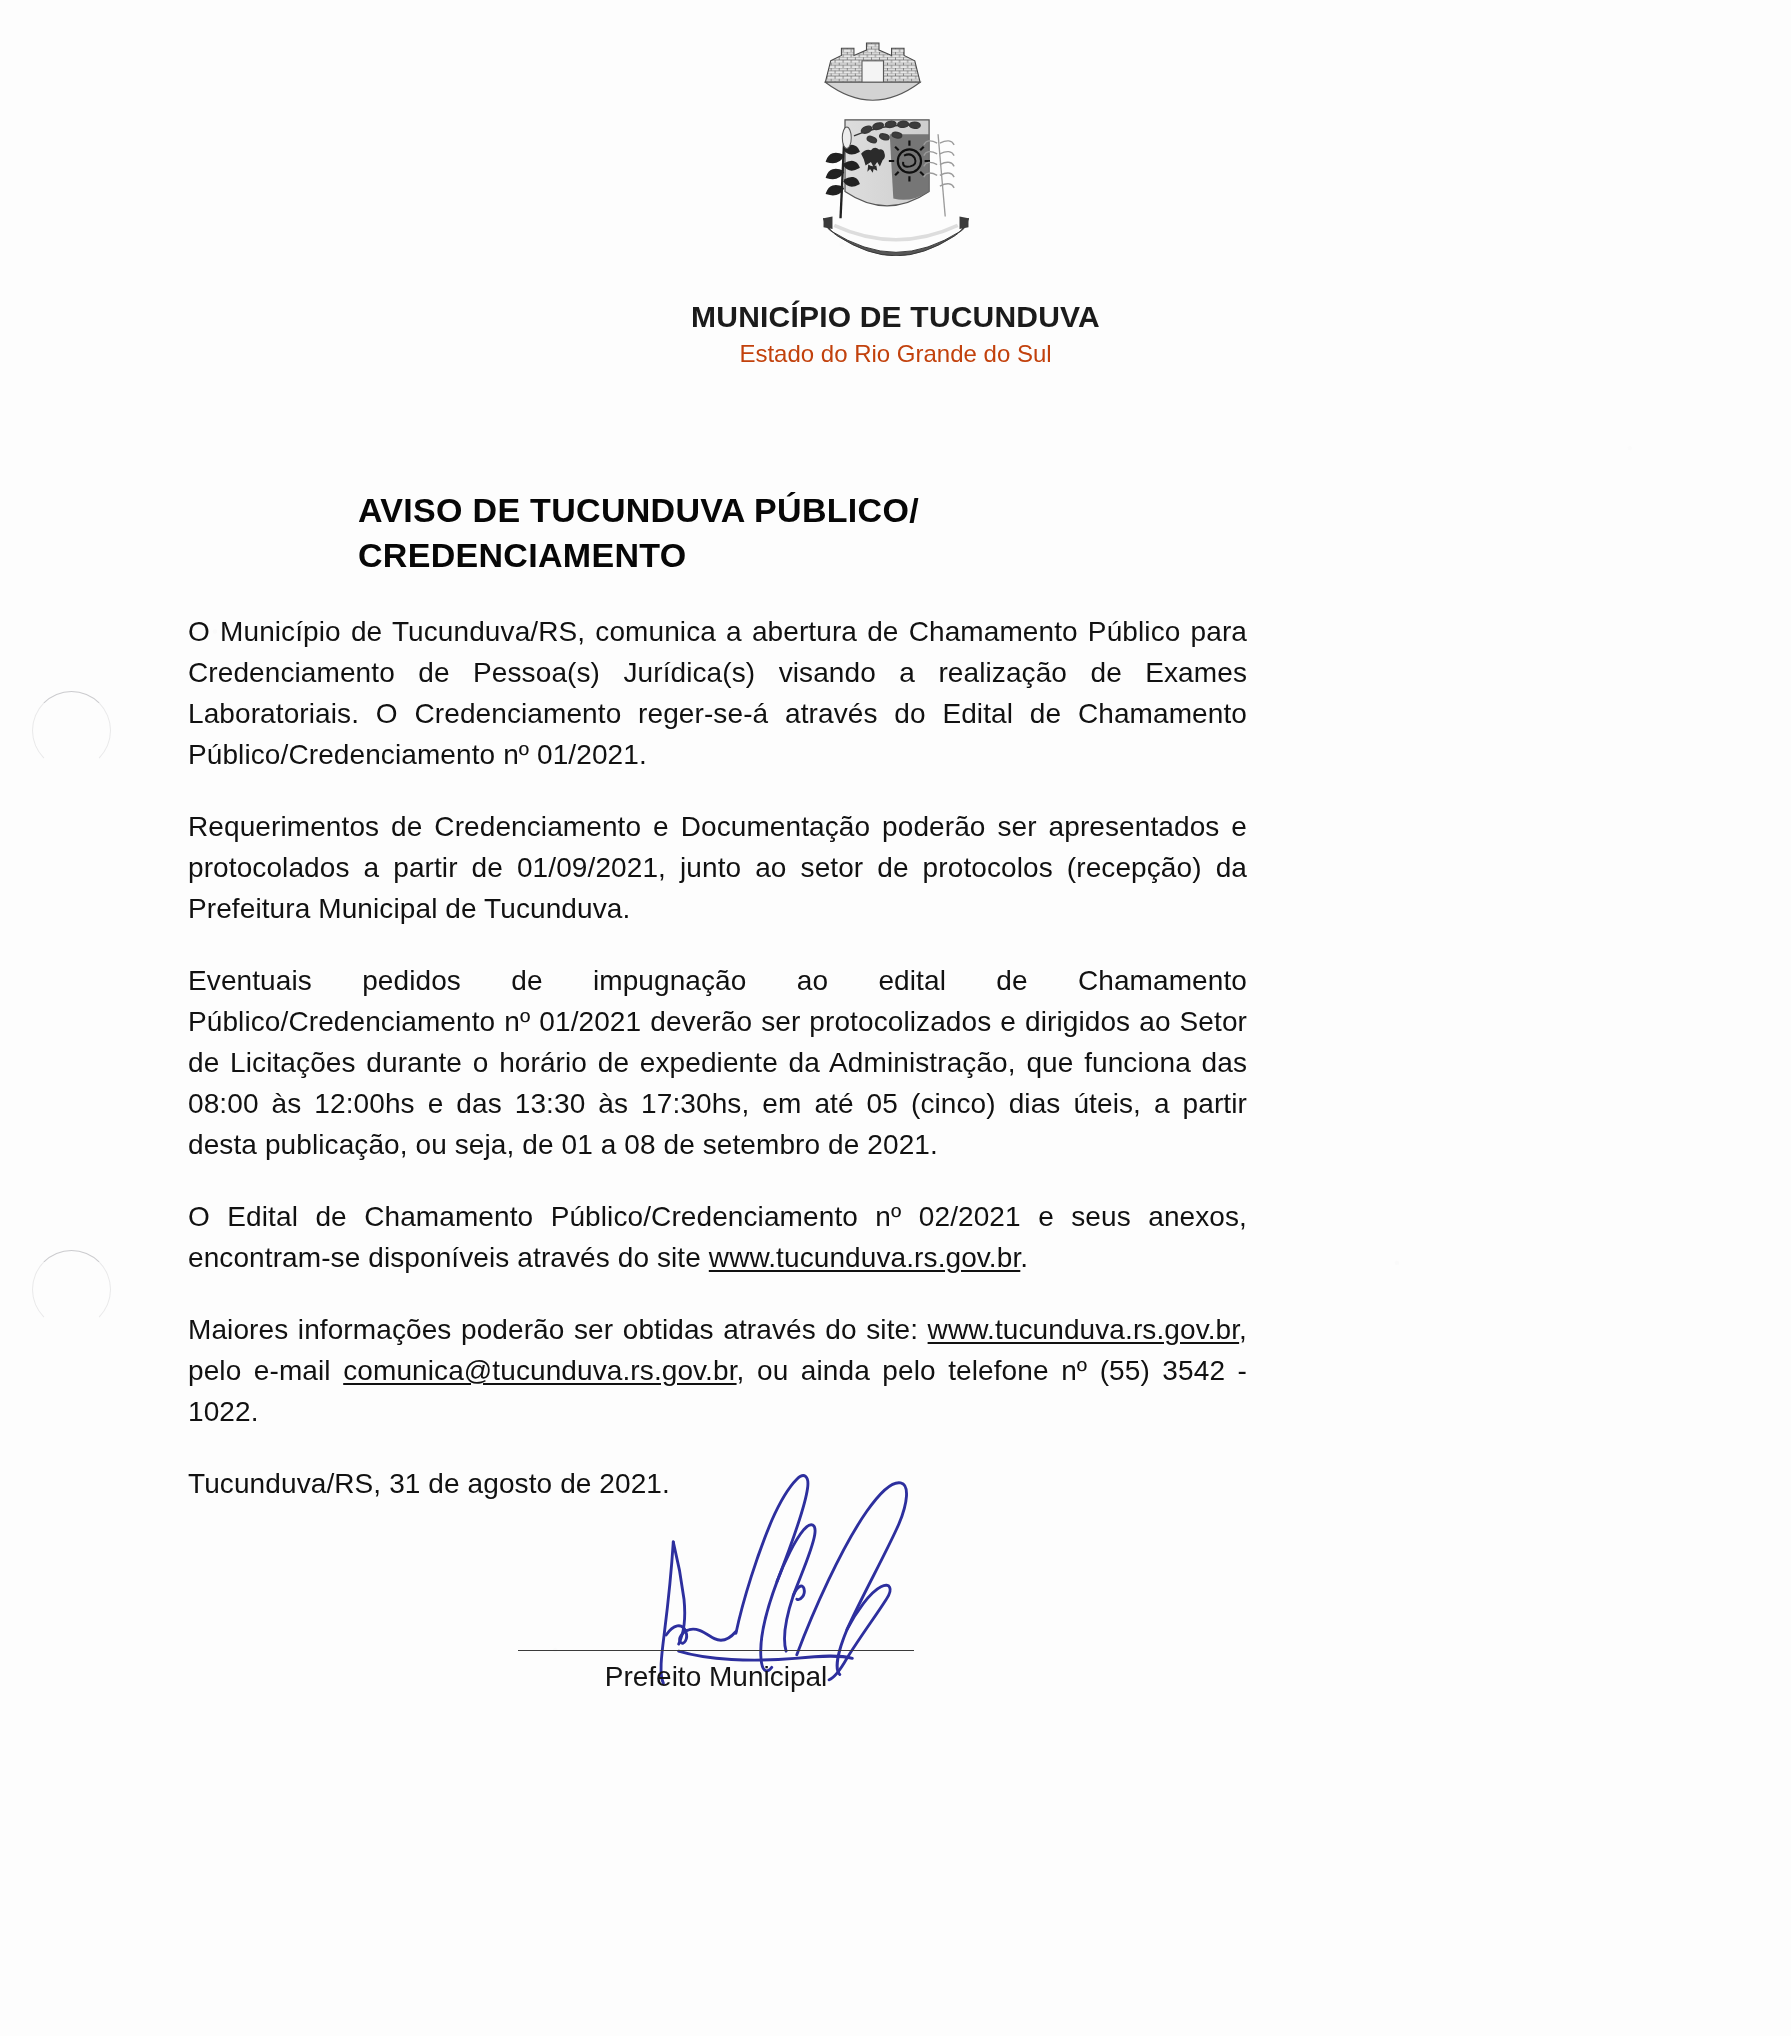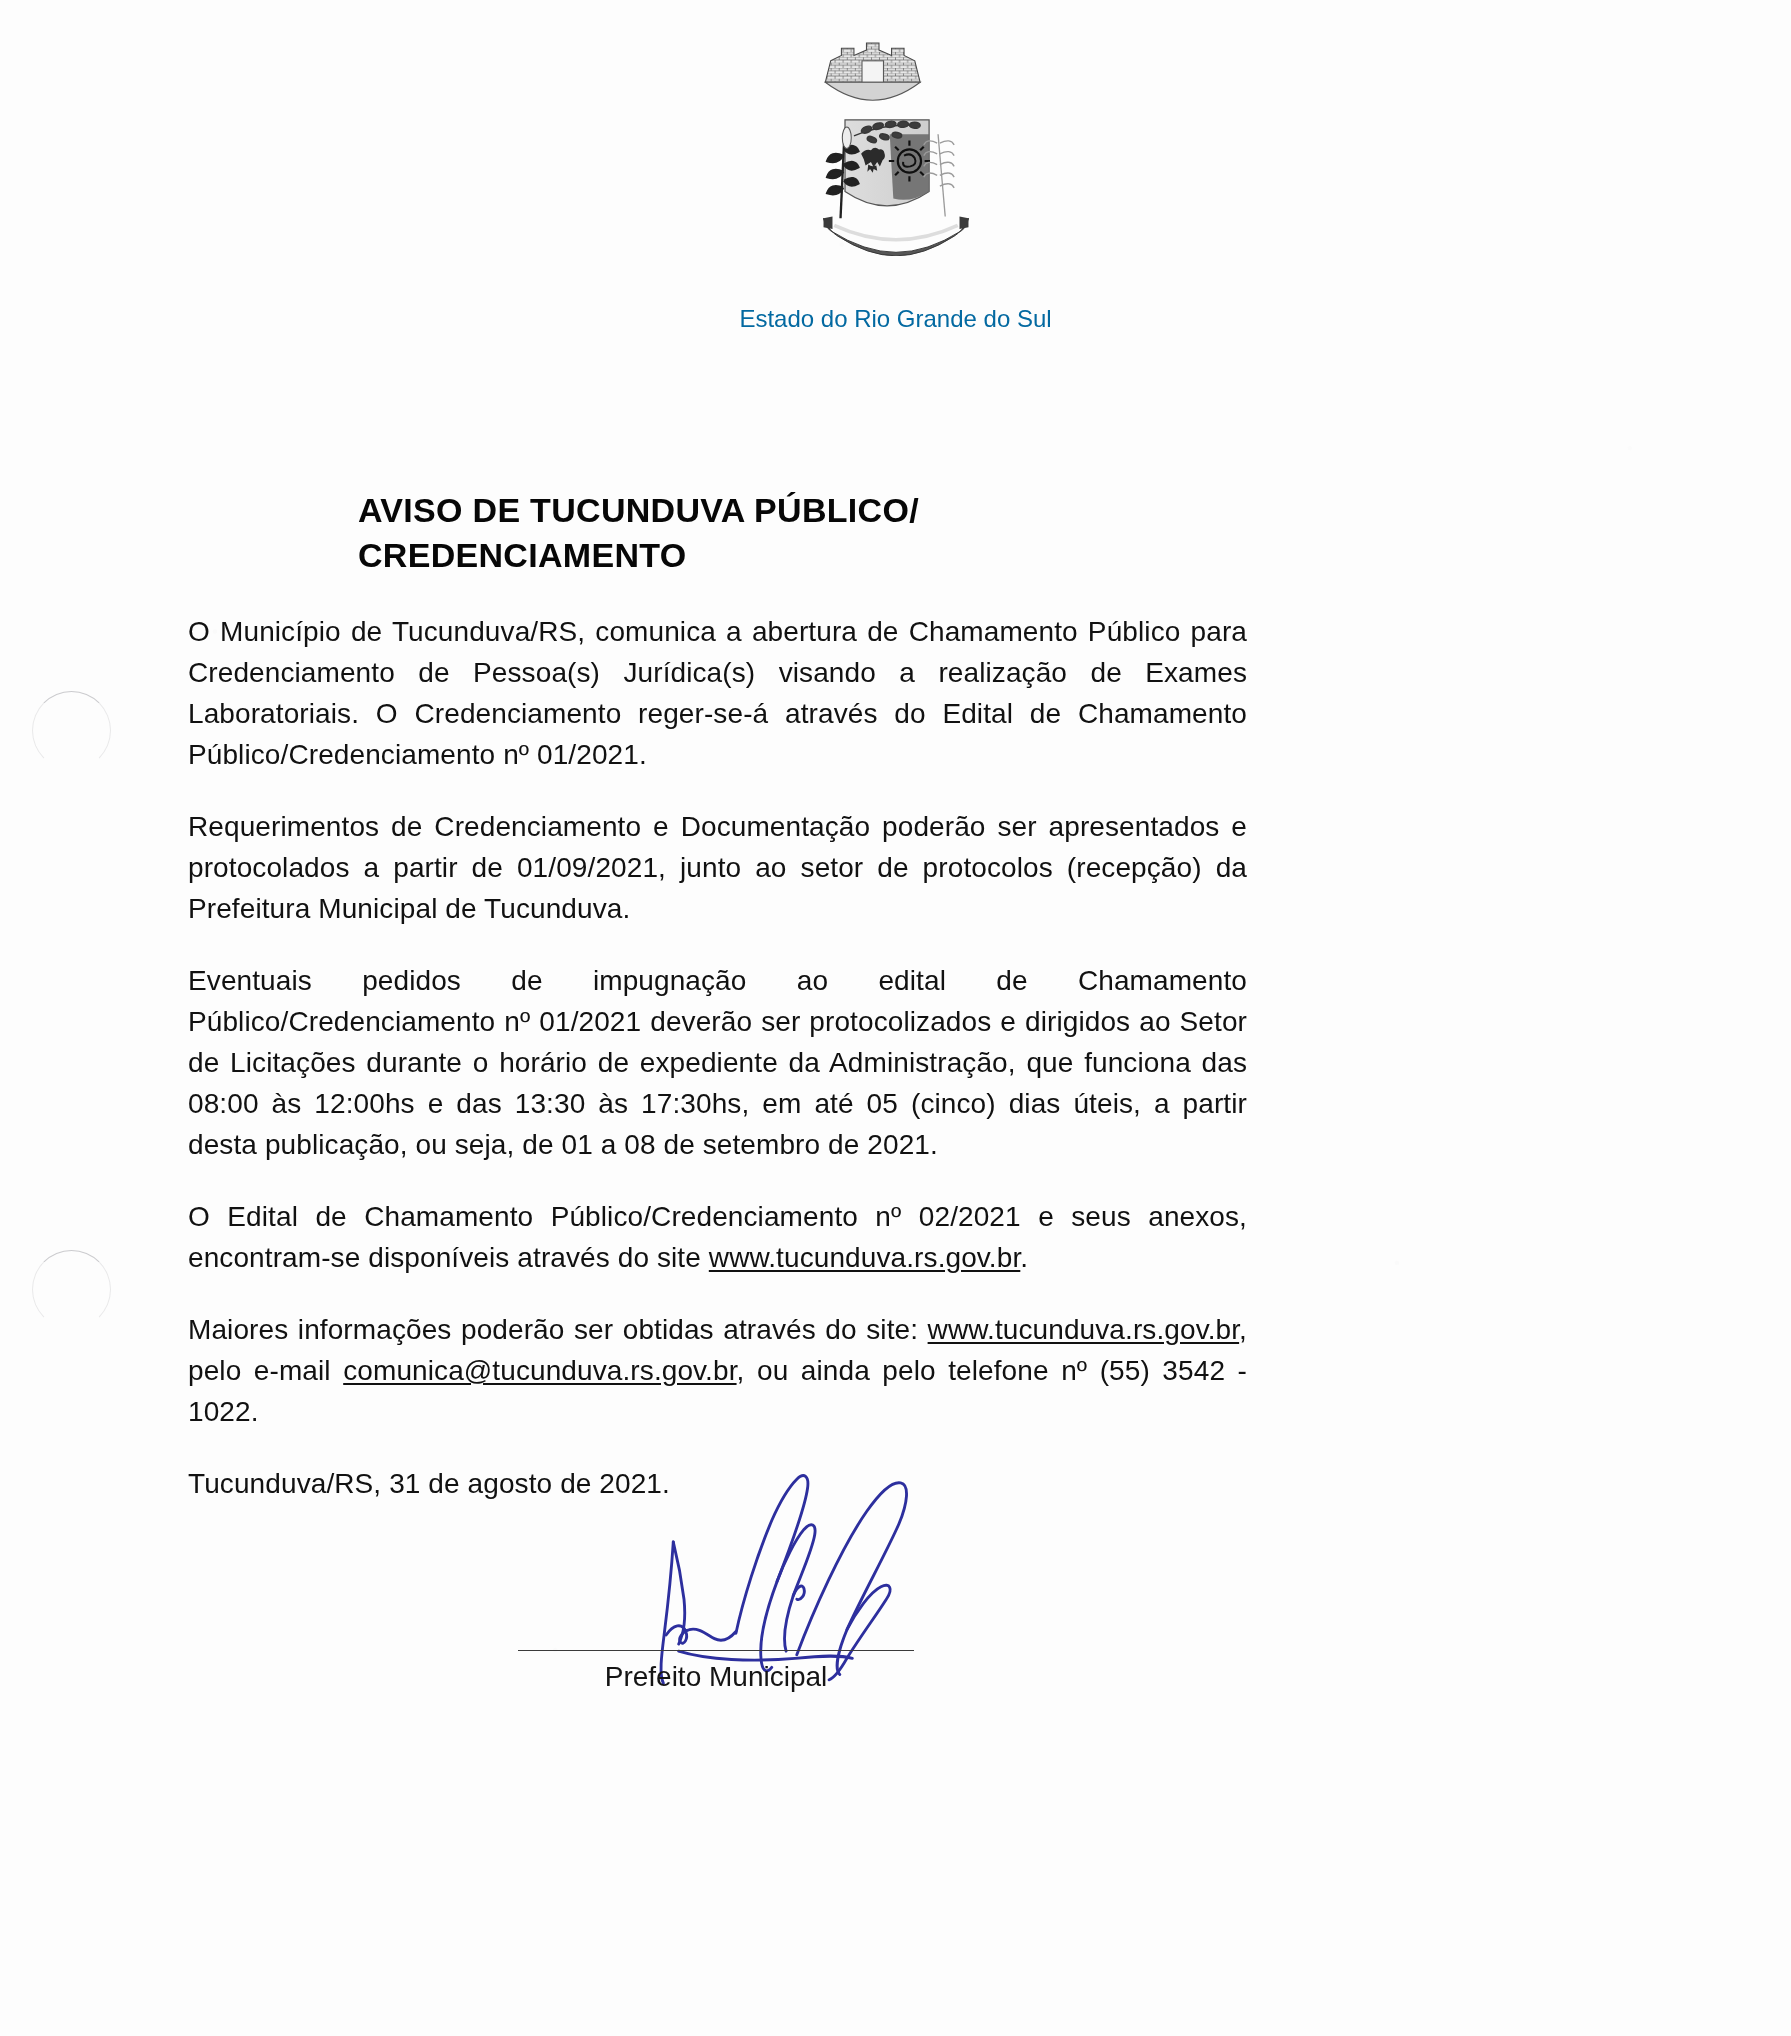--- a/index.html
+++ b/index.html
@@ -76,21 +76,21 @@
   .org-name {
     font-size: 30px;
     font-weight: 700;
     letter-spacing: 0.2px;
     color: #1b1b1b;
     line-height: 1.15;
   }
   .org-state {
     font-size: 24px;
     font-weight: 400;
-    color: #0369a1;
+    color: #c2410c;
     margin-top: 5.4px;
     line-height: 1.15;
   }
 
   
   .doc-title {
     position: absolute;
     left: 358px;
     width: 896px;
     top: 488px;
@@ -249,20 +249,21 @@
                    Q170 212 160 218 Q126 240 95 240 Q64 240 30 218 Q20 212 14 198 Z" fill="#585858" stroke="#333" stroke-width="1"></path>
           <path d="M14 198 L24 196 L24 210 L14 208 Z" fill="#3d3d3d"></path>
           <path d="M176 198 L166 196 L166 210 L176 208 Z" fill="#3d3d3d"></path>
           <path d="M26 206 Q95 238 164 206" stroke="#bfbfbf" stroke-width="4" fill="none" opacity="0.55"></path>
         </g>
       </svg>
     </div>
   </div>
 
   <div class="org-block">
+    <div class="org-name">MUNICÍPIO DE TUCUNDUVA</div>
     <div class="org-state">Estado do Rio Grande do Sul</div>
   </div>
 
   <div class="doc-title">
     <span>AVISO DE TUCUNDUVA PÚBLICO/</span>
     <span class="ln2">CREDENCIAMENTO</span>
   </div>
 
   <div class="body-text">
 

